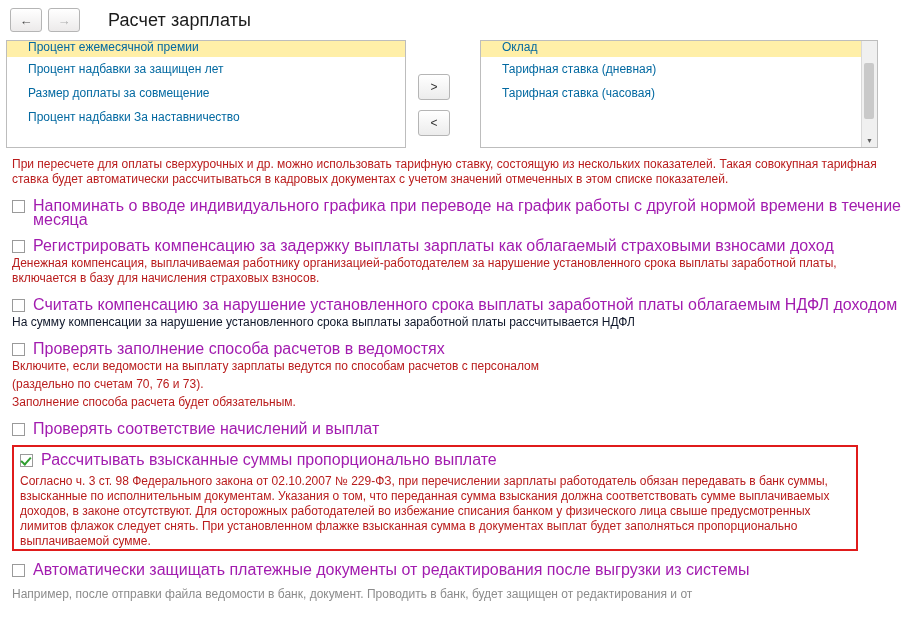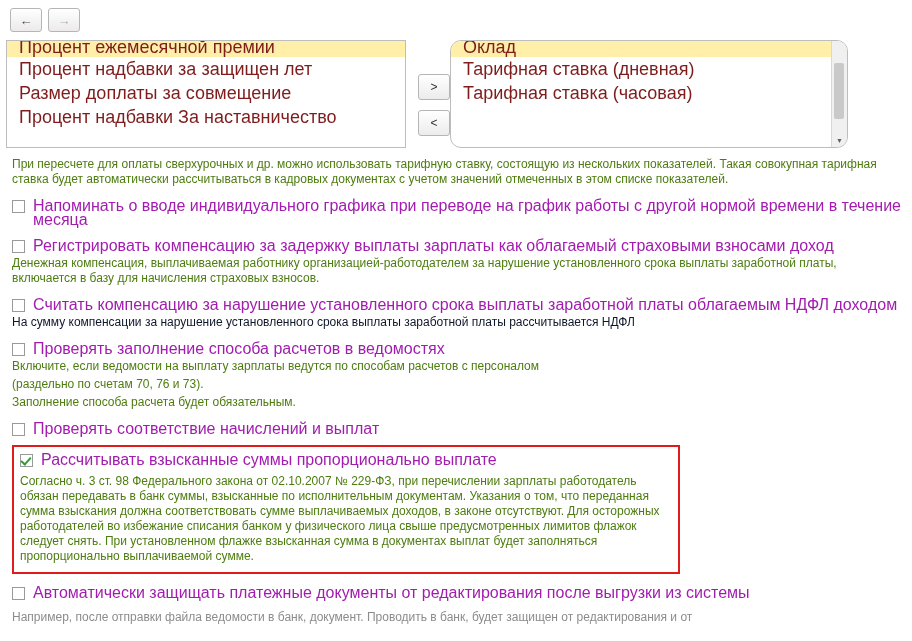--- a/index.html
+++ b/index.html
@@ -56,27 +56,27 @@
   }
   .listbox {
     position: absolute;
     top: 0;
     border: 1px solid #bdbdbd;
     background: #ffffff;
     box-sizing: border-box;
     overflow: hidden;
   }
   .listbox.left { left: 6px; width: 400px; height: 108px; }
-  .listbox.right { left: 450px; width: 398px; height: 108px; border-radius: 11px; }
+  .listbox.right { left: 480px; width: 398px; height: 108px; }
   .list-row {
     height: 24px;
     line-height: 24px;
-    padding-left: 12px;
-    font-size: 18px;
-    color: #7f1d1d;
+    padding-left: 21px;
+    font-size: 12px;
+    color: #0369a1;
     white-space: nowrap;
     overflow: hidden;
     text-overflow: ellipsis;
   }
   .list-row.selected { background: #ffefa8; }
   .list-row.partial { height: 16px; line-height: 12px; }
 
   .scrollcol {
     position: absolute;
     right: 0;
@@ -127,21 +127,21 @@
     color: #333;
     margin-bottom: 10px;
     cursor: pointer;
   }
 
   
   .content {
     padding: 0 8px;
   }
   .note {
-    color: #4d7c0f;
+    color: #b91c1c;
     font-size: 12px;
     line-height: 15px;
     margin: 9px 0 0 4px;
     max-width: 880px;
   }
   .note.green { color: #0f172a; }
   .note.tight { margin-top: 3px; }
 
   .checkrow {
     display: flex;
@@ -175,23 +175,23 @@
     font-size: 16px;
     color: #a21caf;
     line-height: 14px;
   }
 
   
   .highlight {
     position: relative;
     border: 2px solid #e01b1b;
     margin: 9px 12px 0 4px;
-    padding: 6px 8px 8px 6px;
-    box-sizing: border-box;
-    width: 668px;
+    padding: 6px 8px 0 6px;
+    box-sizing: border-box;
+    width: 846px;
   }
   .highlight .checkrow { margin: 0 0 0 0; }
   .highlight .note { margin-left: 0; margin-top: 7px; }
 
   .footnote {
     color: #8c8c8c;
     font-size: 12px;
     line-height: 15px;
     margin: 10px 0 0 4px;
   }
@@ -199,20 +199,21 @@
 </head>
 <body>
 
 <div class="titlebar">
   <div class="navbtn">
     <span>←</span>
   </div>
   <div class="navbtn disabled">
     <span>→</span>
   </div>
+  <div class="page-title">Расчет зарплаты</div>
 </div>
 
 <div class="lists">
 
   <div class="listbox left">
     <div class="list-row selected partial">Процент ежемесячной премии</div>
     <div class="list-row">Процент надбавки за защищен лет</div>
     <div class="list-row">Размер доплаты за совмещение</div>
     <div class="list-row">Процент надбавки За наставничество</div>
   </div>

